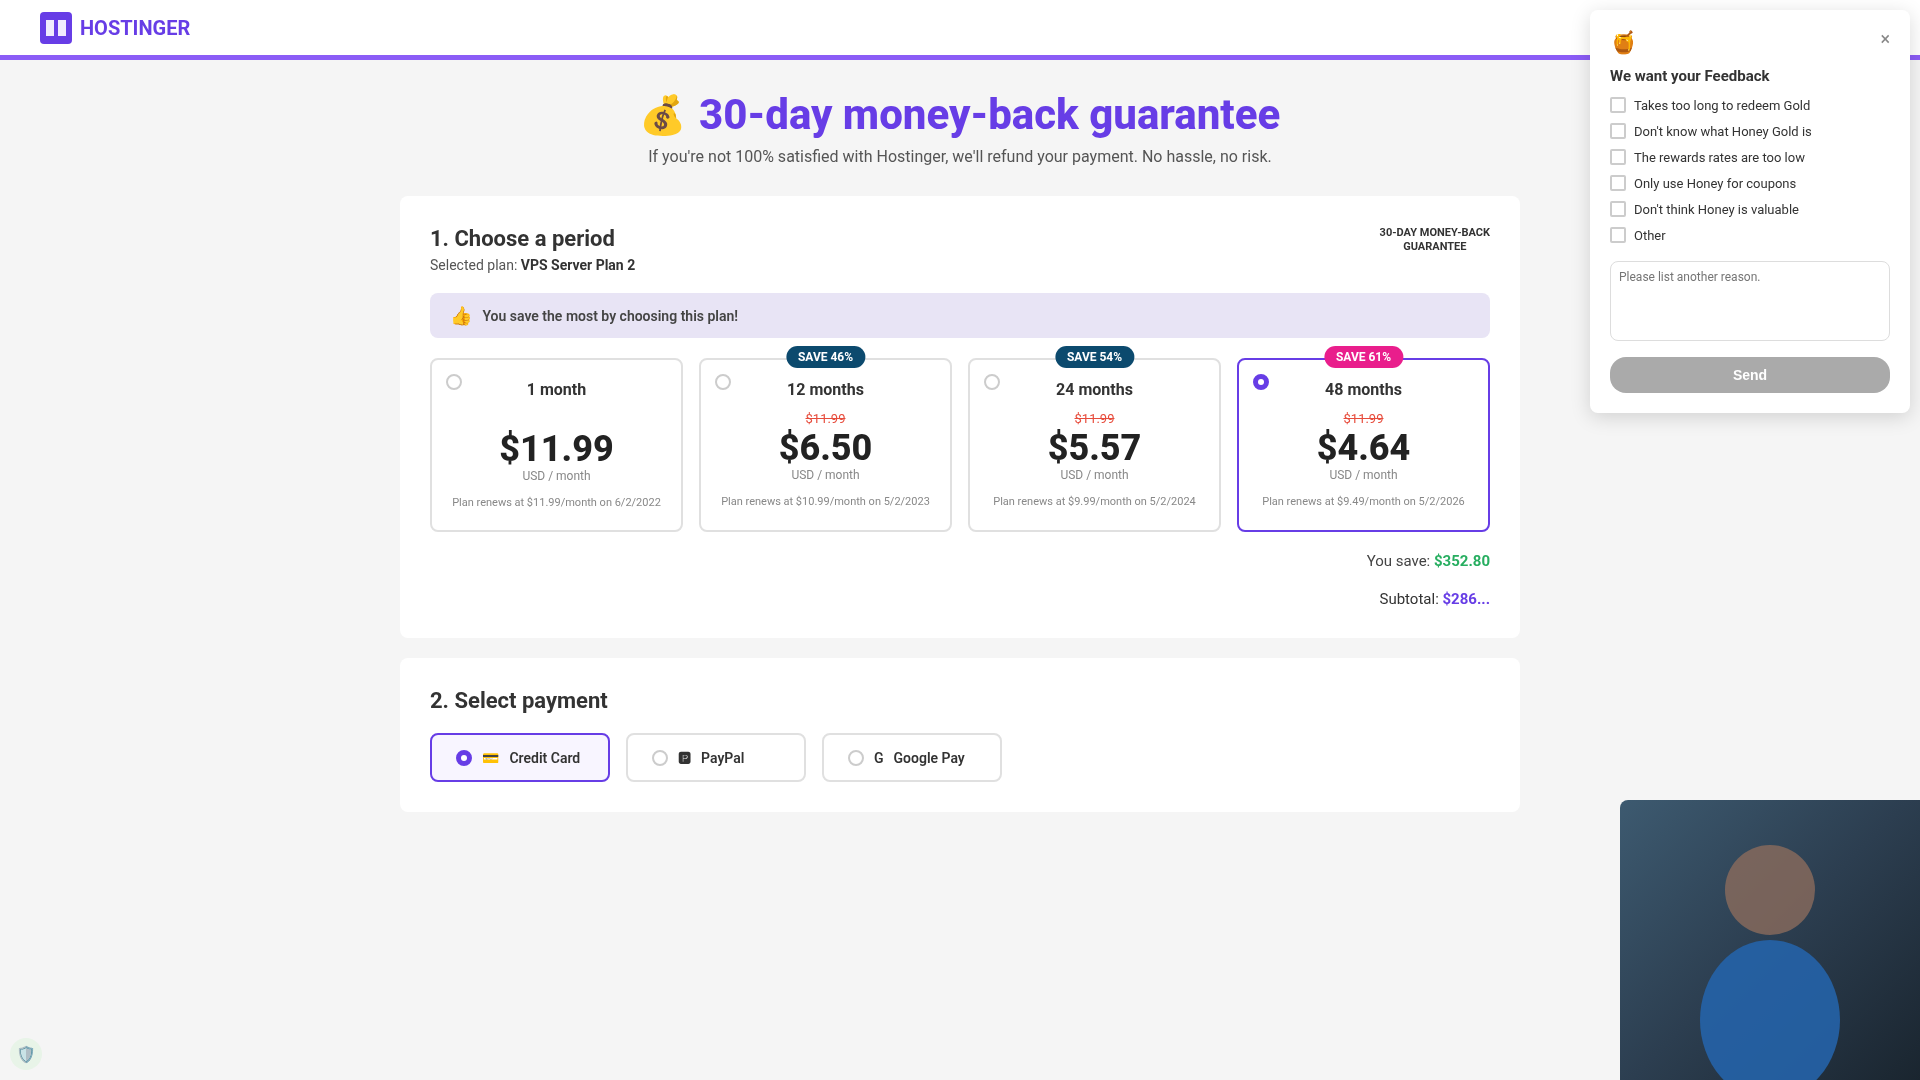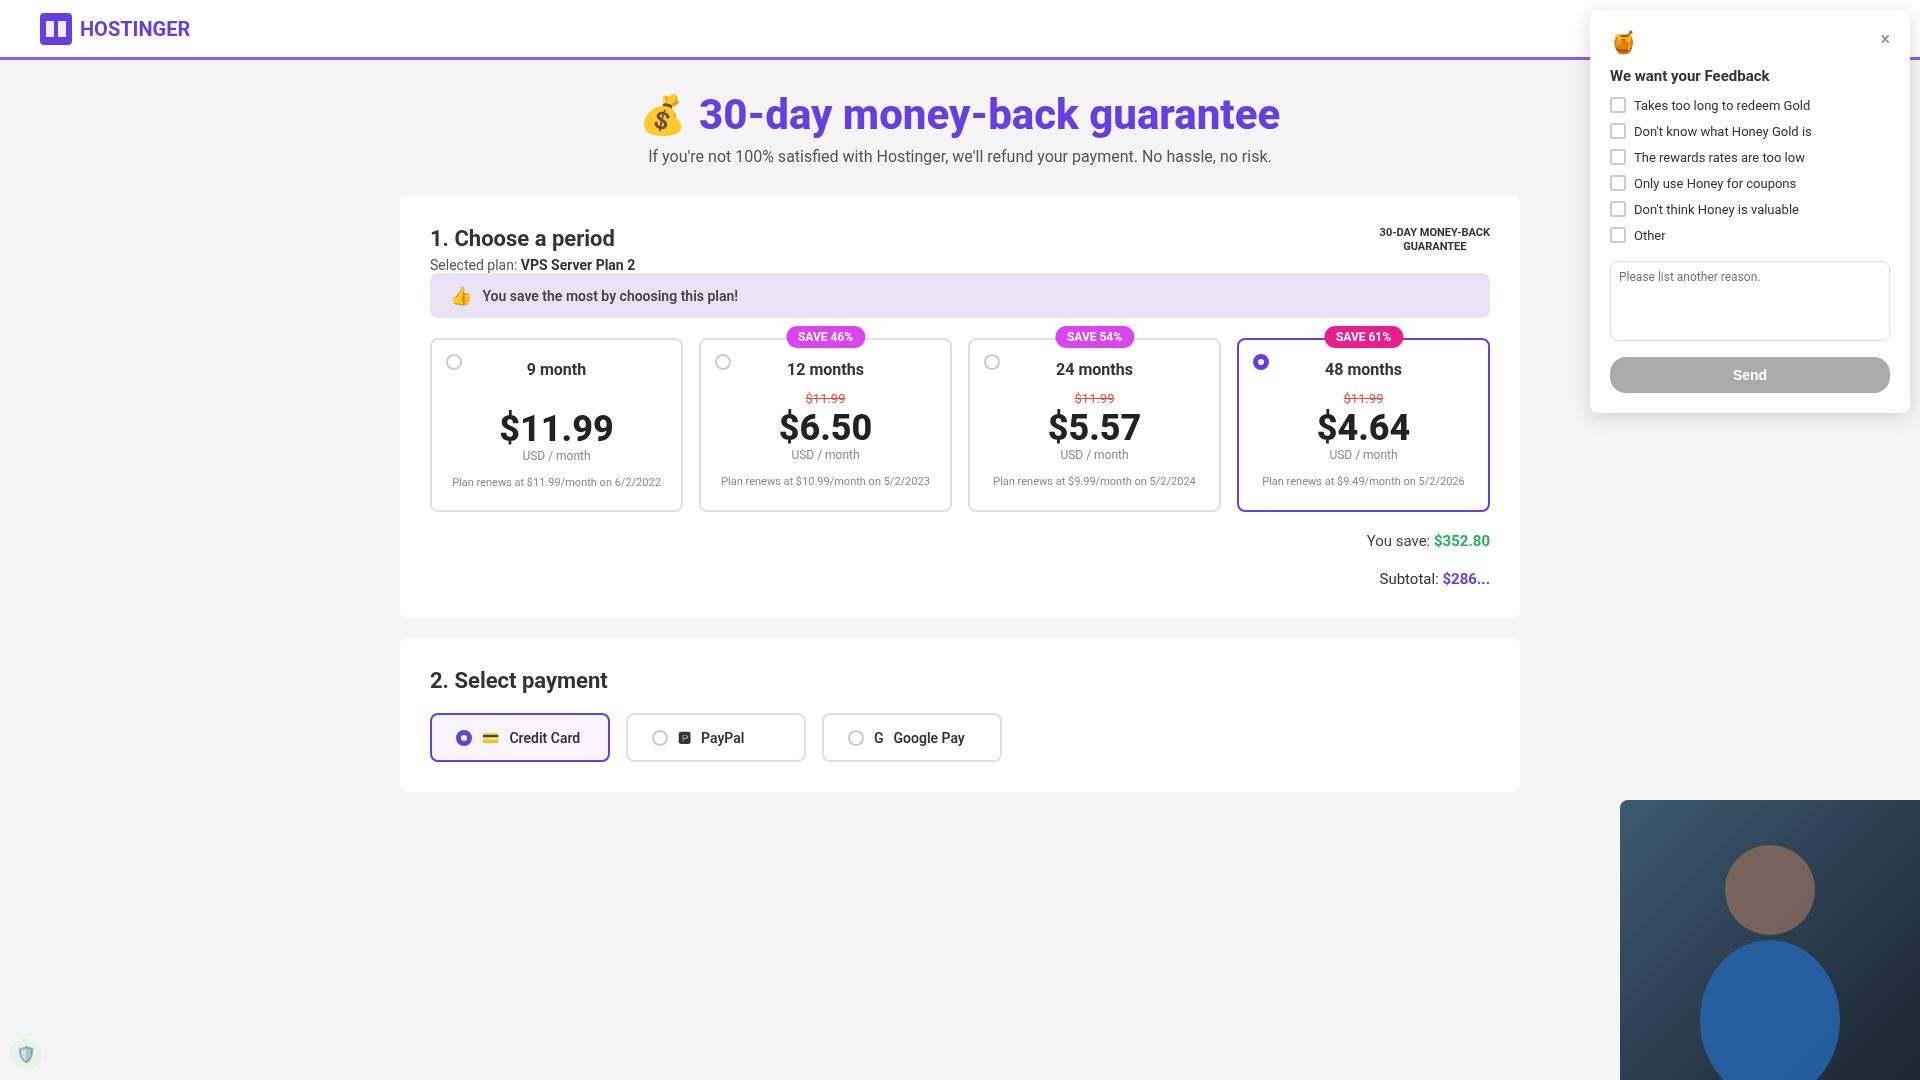--- a/index.html
+++ b/index.html
@@ -1,21 +1,21 @@
 <!DOCTYPE html>
 <html><head>
   <meta charset="utf-8">
   <style>
     * { box-sizing: border-box; margin: 0; padding: 0; }
     body { font-family: -apple-system, BlinkMacSystemFont, 'Segoe UI', Roboto, sans-serif; background: #f5f5f5; color: #333; overflow-x: hidden; }
 
     
     .header {
       background: white;
-      border-bottom: 3px solid #8b5cf6;
+      border-bottom: 5px solid #8b5cf6;
       display: flex;
       align-items: center;
       justify-content: space-between;
       padding: 0 40px;
       height: 60px;
       position: relative;
       z-index: 10;
     }
     .logo {
       display: flex;
@@ -75,20 +75,21 @@
     .order-section {
       background: white;
       border-radius: 8px;
       padding: 30px;
       margin-bottom: 20px;
     }
     .section-header {
       display: flex;
       justify-content: space-between;
       align-items: flex-start;
+      margin-bottom: 20px;
     }
     .section-title {
       font-size: 22px;
       font-weight: 700;
     }
     .selected-plan {
       font-size: 14px;
       color: #555;
       margin-top: 6px;
     }
@@ -142,21 +143,21 @@
       position: absolute;
       top: -14px;
       left: 50%;
       transform: translateX(-50%);
       padding: 4px 12px;
       border-radius: 20px;
       font-size: 12px;
       font-weight: 700;
       white-space: nowrap;
     }
-    .save-badge.gray { background: #d946ef; color: white; }
+    .save-badge.gray { background: #0c4a6e; color: white; }
     .save-badge.pink { background: #e91e8c; color: white; }
 
     .plan-duration {
       font-size: 16px;
       font-weight: 700;
       margin-bottom: 12px;
     }
     .original-price {
       font-size: 13px;
       color: #e74c3c;
@@ -445,21 +446,21 @@
 
     <div class="best-value-banner">
       <span style="font-size:18px;">👍</span>
       <span>You save the most by choosing this plan!</span>
     </div>
 
     <div class="pricing-grid">
 
       <div class="pricing-card">
         <div class="radio-btn"></div>
-        <div class="plan-duration">9 month</div>
+        <div class="plan-duration">1 month</div>
         <div style="height:20px;"></div>
         <div class="current-price">$11.99</div>
         <div class="price-unit">USD / month</div>
         <div class="renew-info">Plan renews at $11.99/month on 6/2/2022</div>
       </div>
 
       <div class="pricing-card">
         <div class="save-badge gray">SAVE 46%</div>
         <div class="radio-btn"></div>
         <div class="plan-duration">12 months</div>

